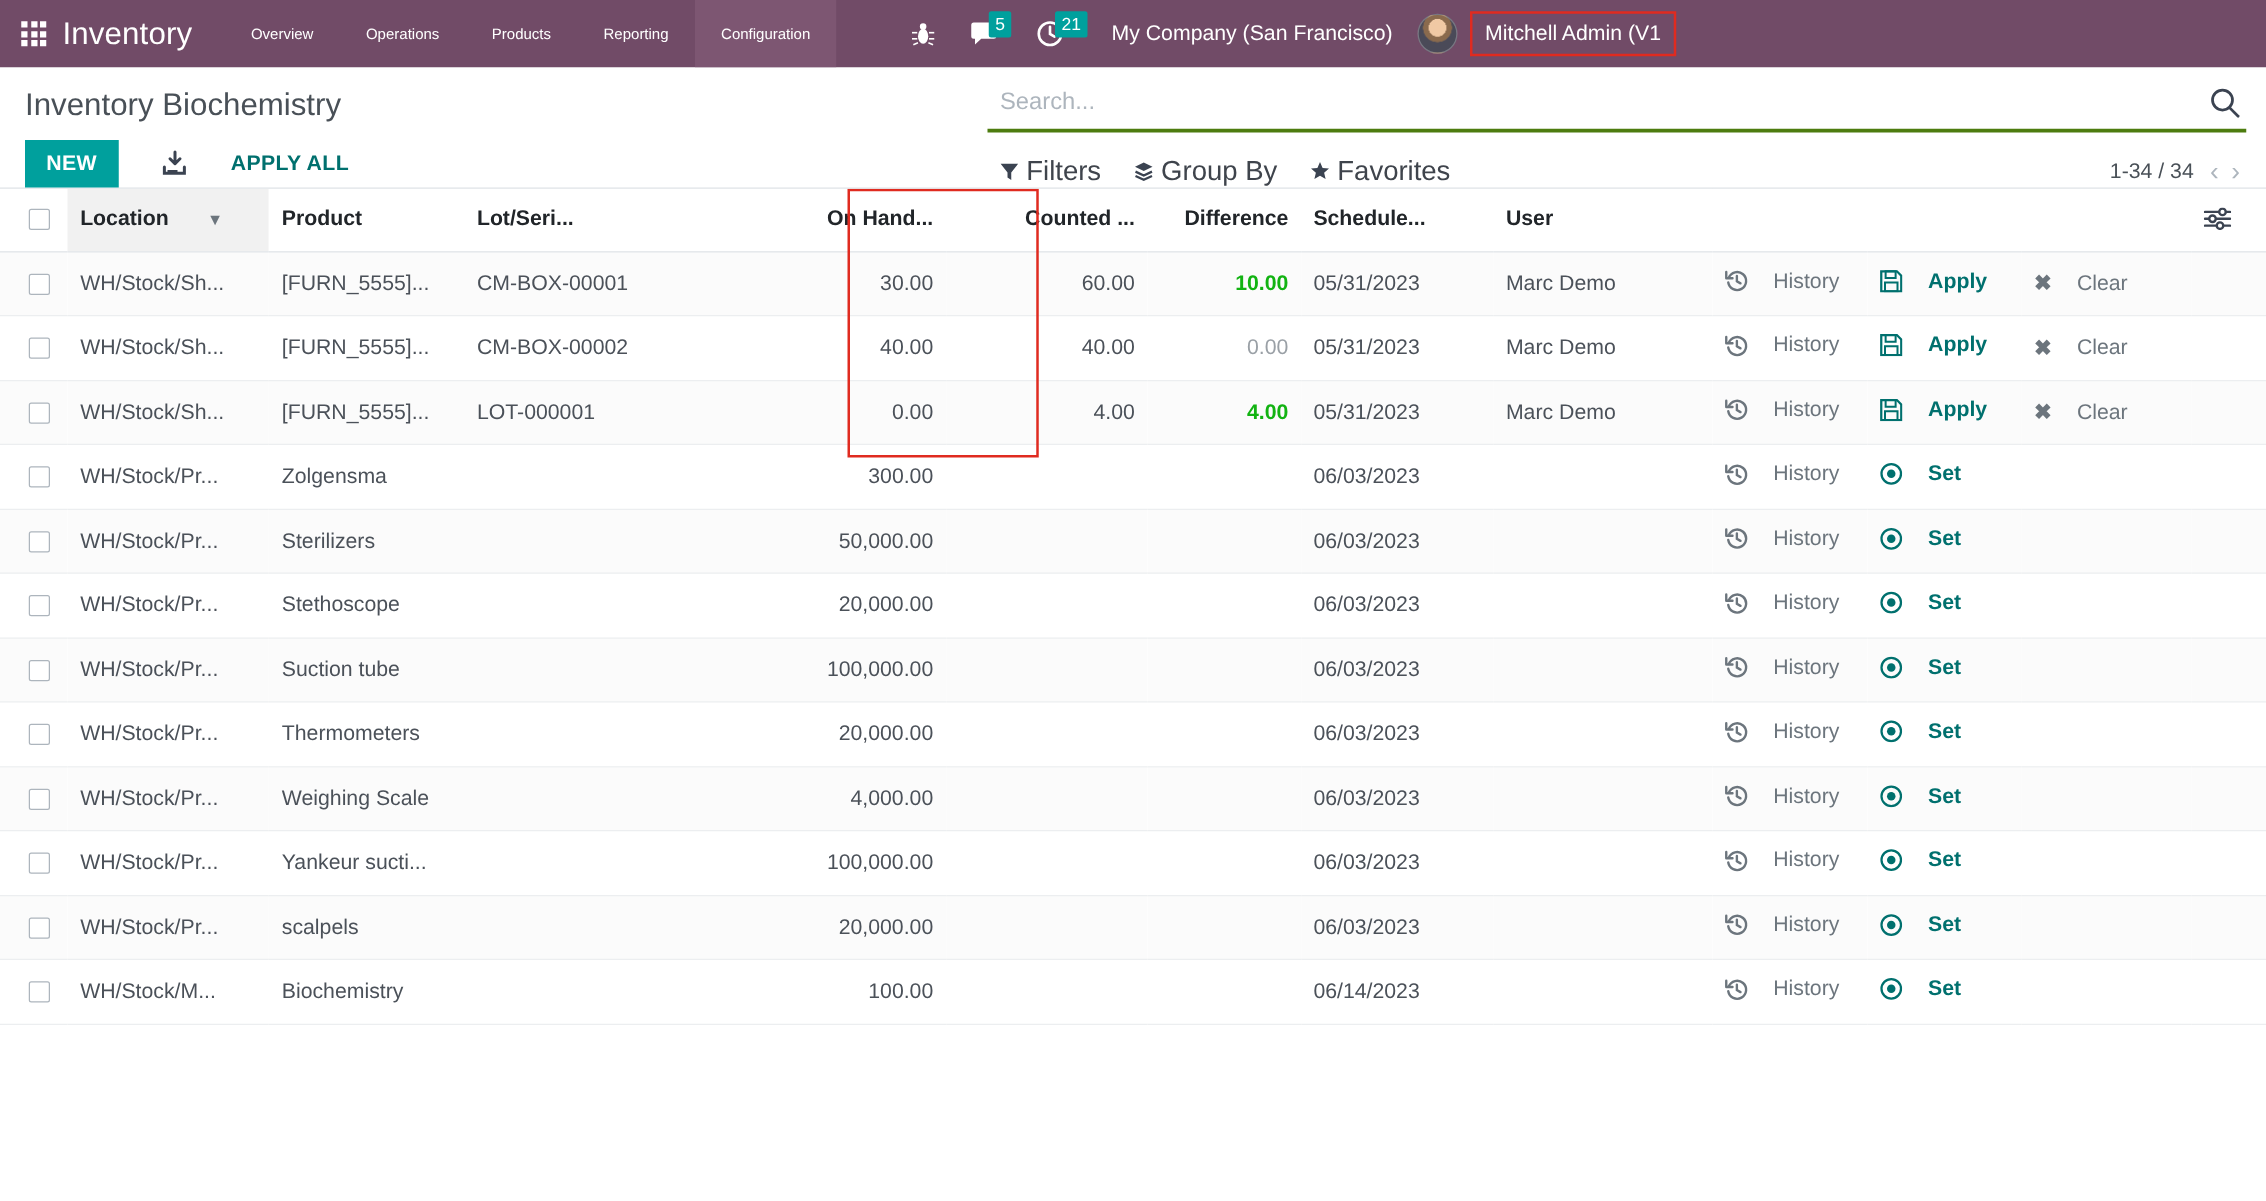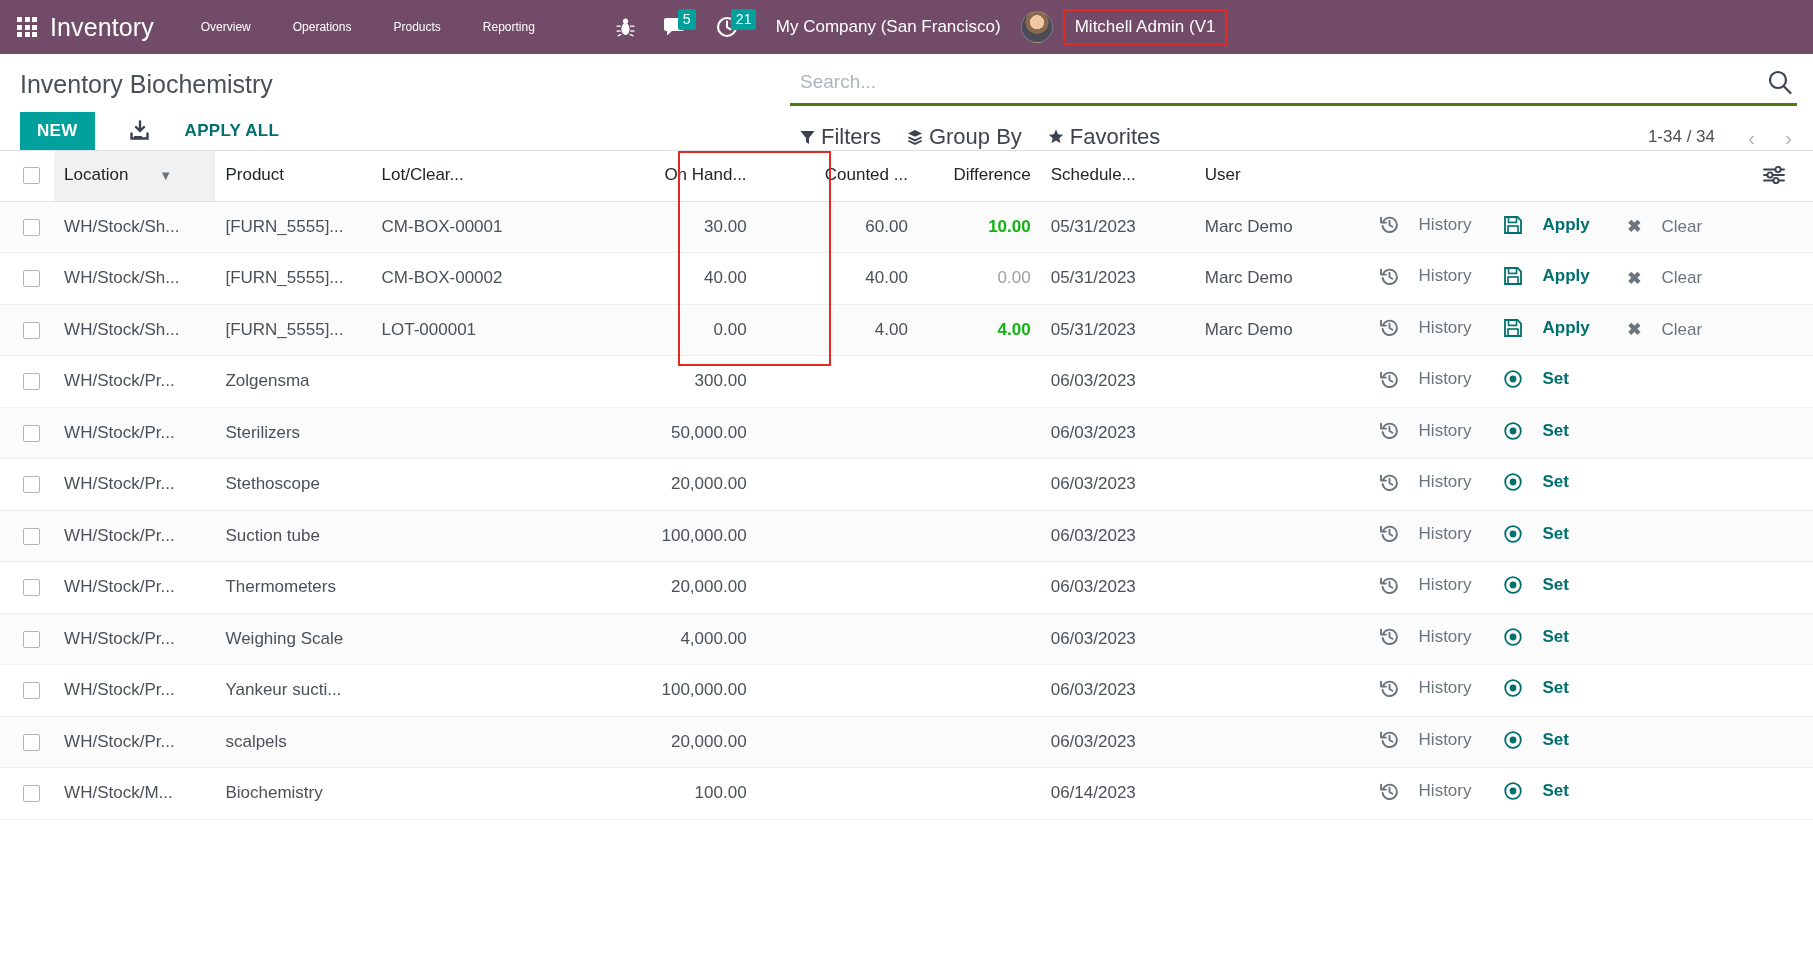--- a/index.html
+++ b/index.html
@@ -169,39 +169,39 @@
     gap: 6px;
     font-size: 22px;
     color: #3f444c;
     cursor: pointer;
     margin-right: 26px;
   }
   .pager {
     margin-left: auto;
     display: flex;
     align-items: center;
-    gap: 20px;
+    gap: 0;
     font-size: 17px;
     color: #495057;
   }
   .pager .arrow {
     color: #adb5bd;
     font-size: 21px;
     padding: 0 5px;
     cursor: pointer;
     line-height: 1;
   }
   .pager-count { padding-right: 8px; cursor: pointer; }
 
   
   .table-wrap { position: relative; overflow: hidden; height: 722px; }
   table { width: 100%; border-collapse: collapse; table-layout: fixed; }
   thead th {
     font-size: 17px;
-    font-weight: 400;
+    font-weight: 700;
     color: #212529;
     text-align: left;
     padding: 11px 10px 12px;
     height: 50px;
     vertical-align: middle;
     white-space: nowrap;
     border-bottom: 1px solid #dee2e6;
     background: #ffffff;
   }
   thead th.sorted { background: #f1f1f1; }
@@ -287,20 +287,21 @@
         <i></i>
         <i></i>
       </div>
   </div>
   <div class="brand">Inventory</div>
 
   <div class="nav-item">Overview</div>
   <div class="nav-item">Operations</div>
   <div class="nav-item">Products</div>
   <div class="nav-item">Reporting</div>
+  <div class="nav-item active">Configuration</div>
 
   <div class="nav-spacer"></div>
 
   <div class="nav-icon" title="debug">
     <svg width="19" height="21" viewBox="0 0 19 21">
         <g fill="#ffffff">
       <ellipse cx="9.5" cy="12" rx="4.1" ry="6"></ellipse>
       <circle cx="9.5" cy="4.2" r="2.6"></circle>
       <rect x="9" y="5.5" width="1" height="3"></rect>
       <rect x="0.6" y="8.5" width="4.2" height="1.3"></rect>
@@ -417,21 +418,21 @@
     <thead>
       <tr>
         <th class="col-check">
           <span class="chk"></span>
         </th>
         <th class="sorted">
           <span>Location</span>
           <span class="sort-caret">▼</span>
         </th>
         <th>Product</th>
-        <th>Lot/Clear...</th>
+        <th>Lot/Seri...</th>
         <th class="num">On Hand...</th>
         <th class="num">Counted ...</th>
         <th class="num">Difference</th>
         <th>Schedule...</th>
         <th>User</th>
         <th></th>
         <th></th>
         <th></th>
         <th class="opt-icon">
           <svg width="22" height="18" viewBox="0 0 22 18">

